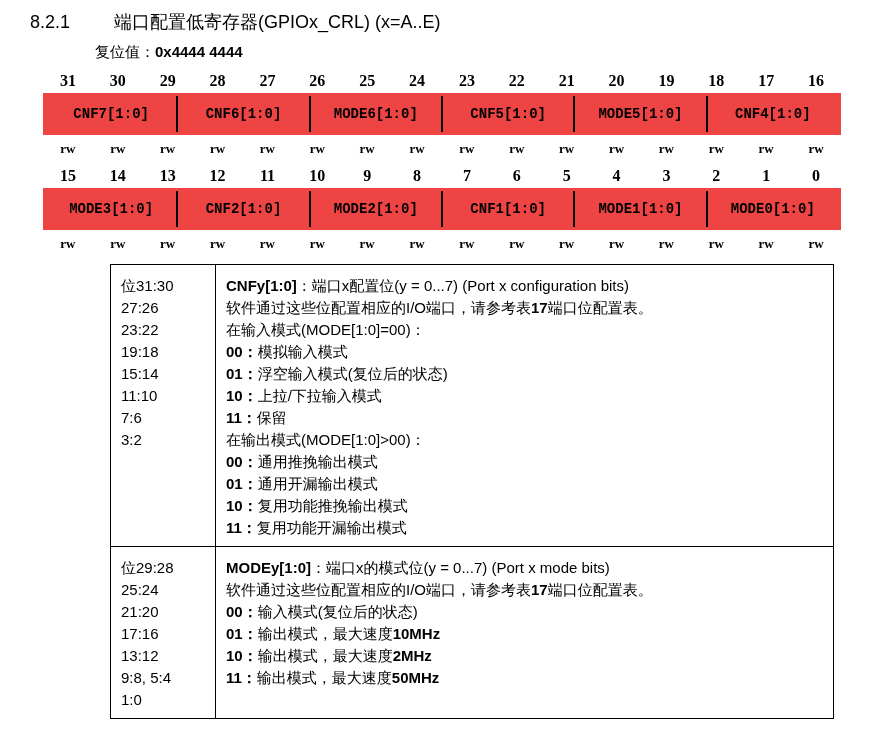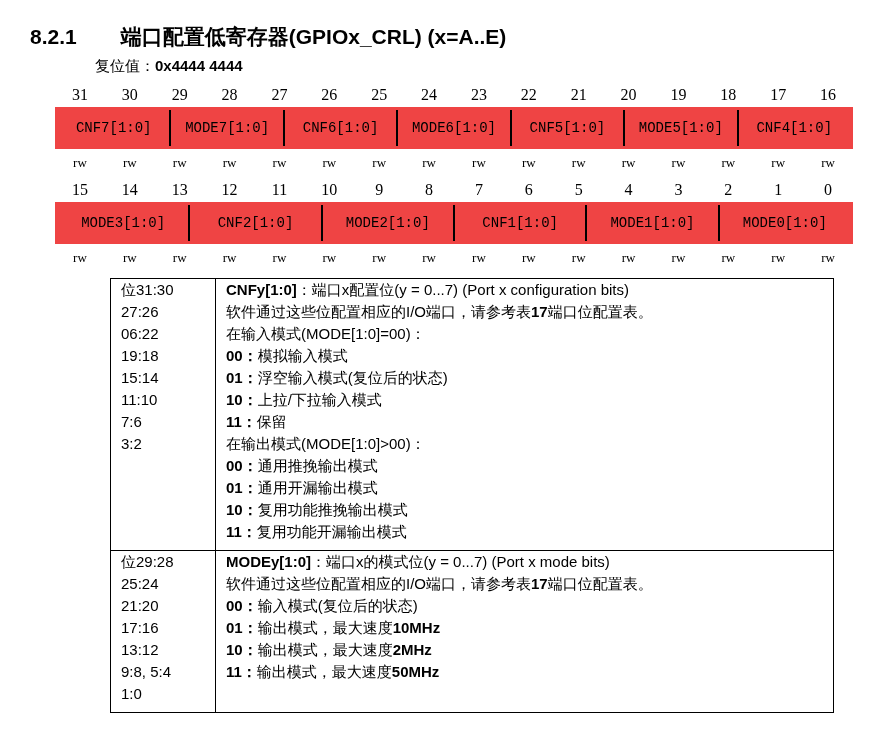--- a/index.html
+++ b/index.html
@@ -12,44 +12,45 @@
     width: 870px;
     height: 746px;
     background: #ffffff;
     color: #000000;
     font-family: "Liberation Sans", sans-serif;
     overflow: hidden;
   }
 
   
   .heading {
-    padding-top: 23px;
+    padding-top: 9px;
     margin-left: 30px;
-    font-size: 21px;
-    font-weight: bold;
+    font-size: 18px;
+    font-weight: normal;
     line-height: 27px;
     display: flex;
     align-items: baseline;
   }
   .heading .sec { margin-right: 44px; }
 
   
   .meta {
     margin-left: 95px;
     font-size: 15px;
     line-height: 20px;
   }
   .meta.first { margin-top: 16px; }
   .meta.second { margin-top: 6px; }
   .meta .val { font-weight: bold; }
 
   
   .reg-block {
-    margin-left: 55px;
+    margin-left: 43px;
     width: 798px;
+    font-weight: bold;
   }
   .reg-block.first { margin-top: 10px; }
   .reg-block.second { margin-top: 9px; }
   .bits-row, .rw-row {
     display: flex;
     font-family: "Liberation Serif", "DejaVu Serif", serif;
   }
   .bits-row { font-size: 16px; line-height: 18px; }
   .rw-row   { font-size: 13px; line-height: 18px; margin-top: 5px; }
   .bit-num, .rw {
@@ -79,21 +80,21 @@
   table.desc {
     border-collapse: collapse;
     margin-left: 110px;
     margin-top: 11px;
     width: 724px;
     table-layout: fixed;
   }
   table.desc td {
     border: 1px solid #000;
     vertical-align: top;
-    padding: 0 8px 7px 10px;
+    padding: 10px 8px 7px 10px;
     font-size: 15px;
   }
   td.bits-col { width: 86px; }
   .bit-line  { line-height: 22px; white-space: nowrap; }
   .desc-line { line-height: 22px; }
   .desc-line .bold { font-weight: bold; }
 </style>
 </head>
 <body>
 
@@ -123,21 +124,20 @@
         <span class="bit-num">22</span>
         <span class="bit-num">21</span>
         <span class="bit-num">20</span>
         <span class="bit-num">19</span>
         <span class="bit-num">18</span>
         <span class="bit-num">17</span>
         <span class="bit-num">16</span>
       </div>
     <div class="reg-table">
         <div class="reg-cell">CNF7[1:0]</div>
-        <div class="reg-cell">MODE7[1:0]</div>
         <div class="reg-cell">CNF6[1:0]</div>
         <div class="reg-cell">MODE6[1:0]</div>
         <div class="reg-cell">CNF5[1:0]</div>
         <div class="reg-cell">MODE5[1:0]</div>
         <div class="reg-cell">CNF4[1:0]</div>
       </div>
     <div class="rw-row">
         <span class="rw">rw</span>
         <span class="rw">rw</span>
         <span class="rw">rw</span>
@@ -203,21 +203,21 @@
         <span class="rw">rw</span>
       </div>
   </div>
 
   <table class="desc">
     <tbody>
         <tr>
           <td class="bits-col">
             <div class="bit-line">位31:30</div>
             <div class="bit-line">27:26</div>
-            <div class="bit-line">06:22</div>
+            <div class="bit-line">23:22</div>
             <div class="bit-line">19:18</div>
             <div class="bit-line">15:14</div>
             <div class="bit-line">11:10</div>
             <div class="bit-line">7:6</div>
             <div class="bit-line">3:2</div>
           </td>
           <td class="desc-col">
             <div class="desc-line"><span class="bold">CNFy[1:0]</span><span>：端口x配置位(y = 0...7) (Port x configuration bits)</span></div>
             <div class="desc-line"><span>软件通过这些位配置相应的I/O端口，请参考表</span><span class="bold">17</span><span>端口位配置表。</span></div>
             <div class="desc-line"><span>在输入模式(MODE[1:0]=00)：</span></div>

